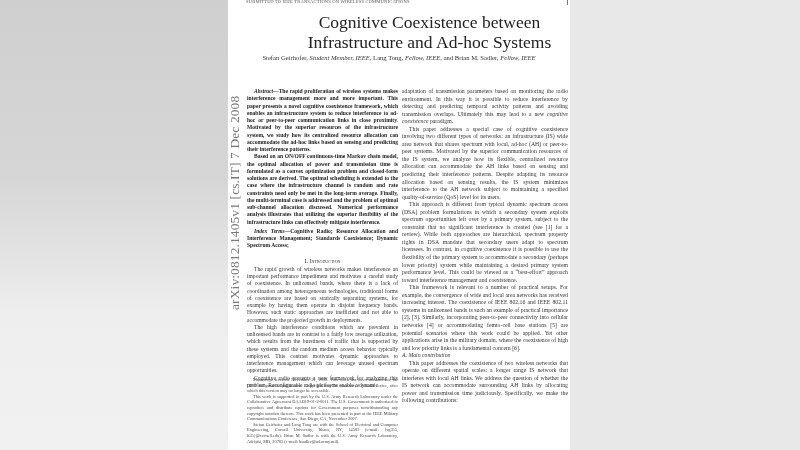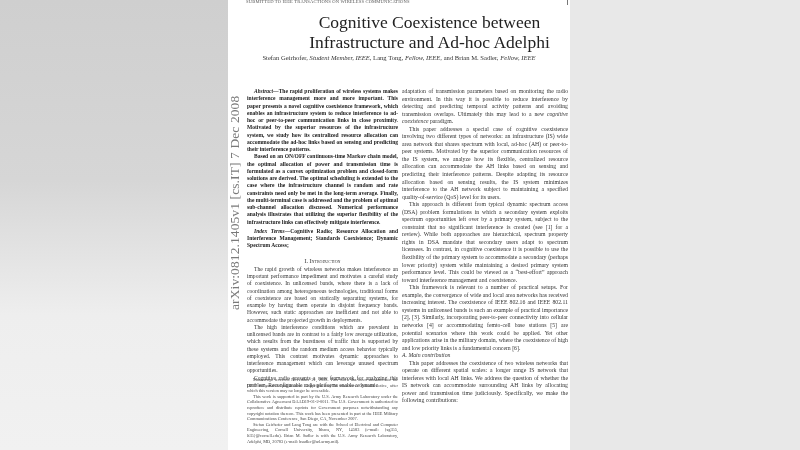--- a/index.html
+++ b/index.html
@@ -71,21 +71,21 @@
 <div class="gutter-right"></div>
 
 <div class="page">
   <div class="running-head">Submitted to IEEE Transactions on Wireless Communications</div>
   <div class="page-marker"></div>
 
   <div class="arxiv-stamp">arXiv:0812.1405v1  [cs.IT]  7 Dec 2008</div>
 
   <div class="title">
     <div>Cognitive Coexistence between</div>
-    <div>Infrastructure and Ad-hoc Adelphi</div>
+    <div>Infrastructure and Ad-hoc Systems</div>
   </div>
 
   <div class="authors">
     <span>Stefan Geirhofer, </span><i>Student Member, IEEE,</i><span> Lang Tong, </span><i>Fellow, IEEE,</i><span> and Brian M. Sadler, </span><i>Fellow, IEEE</i>
   </div>
 
   <div class="col col-left">
     <div class="abstract">
       <p><span class="lead">Abstract</span><span>—The rapid proliferation of wireless systems makes interference management more and more important. This paper presents a novel cognitive coexistence framework, which enables an infrastructure system to reduce interference to ad-hoc or peer-to-peer communication links in close proximity. Motivated by the superior resources of the infrastructure system, we study how its centralized resource allocation can accommodate the ad-hoc links based on sensing and predicting their interference patterns.</span></p>
       <p>Based on an ON/OFF continuous-time Markov chain model, the optimal allocation of power and transmission time is formulated as a convex optimization problem and closed-form solutions are derived. The optimal scheduling is extended to the case where the infrastructure channel is random and rate constraints need only be met in the long-term average. Finally, the multi-terminal case is addressed and the problem of optimal sub-channel allocation discussed. Numerical performance analysis illustrates that utilizing the superior flexibility of the infrastructure links can effectively mitigate interference.</p>

